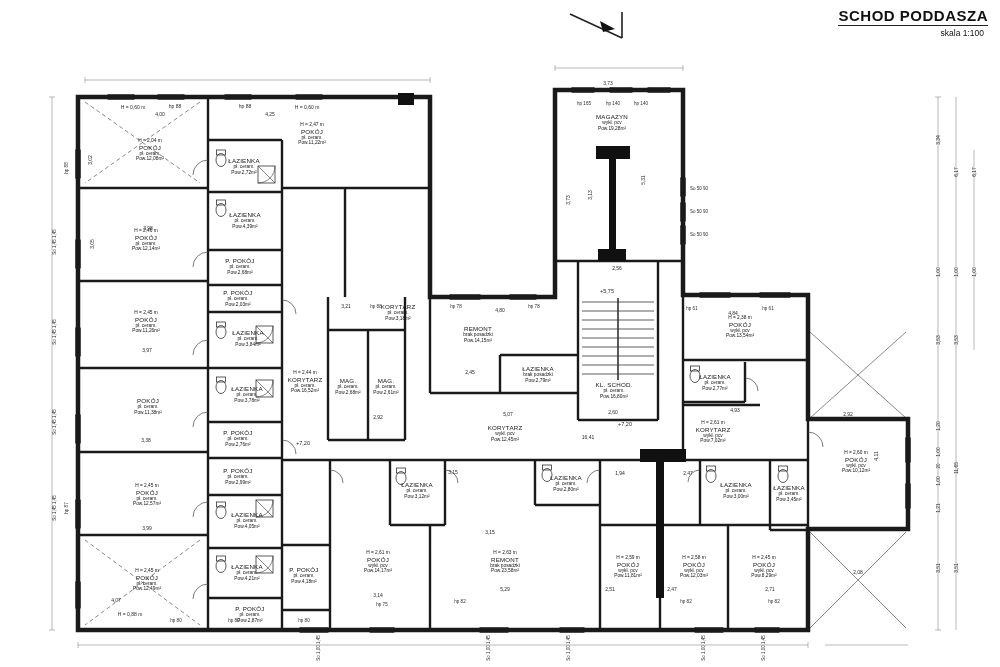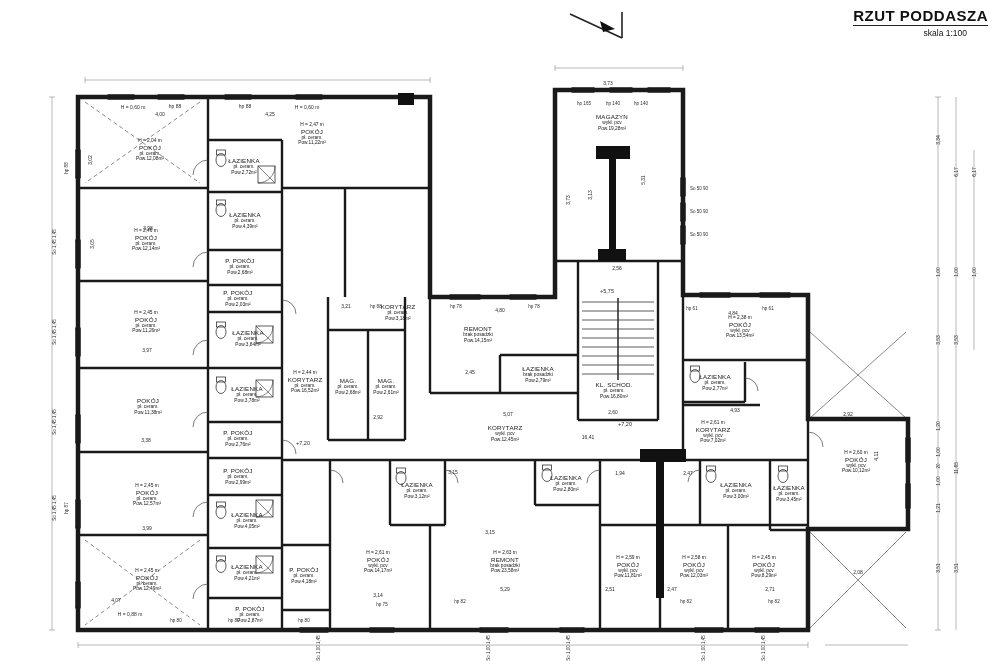--- a/index.html
+++ b/index.html
@@ -10,21 +10,21 @@
   .room-label{position:absolute;transform:translate(-50%,-50%);text-align:center;
               line-height:1.15;white-space:nowrap;color:#161616;}
   .room-label .hh{font-size:4.8px;display:block;}
   .room-label .nm{font-size:6.2px;display:block;letter-spacing:.2px;}
   .room-label .sub{font-size:4.8px;display:block;}
   .dim{position:absolute;font-size:5px;color:#2a2a2a;white-space:nowrap;
        transform:translate(-50%,-50%);}
   .title-block{position:absolute;top:7px;right:12px;text-align:right;}
   .title-main{display:inline-block;font-size:15px;font-weight:600;letter-spacing:.5px;
               border-bottom:1.6px solid #222;padding-bottom:1px;}
-  .title-scale{font-size:8.5px;margin-top:2px;margin-right:21px;}
+  .title-scale{font-size:8.5px;margin-top:2px;margin-right:4px;}
 </style>
 </head>
 <body>
 
 <div class="stage">
 
   <svg width="1000" height="667" viewBox="0 0 1000 667">
     <defs>
       <g id="wc">
         <ellipse cx="7" cy="10" rx="5" ry="6.5" fill="none" stroke="#333" stroke-width="0.8"></ellipse>
@@ -448,16 +448,16 @@
       <div class="dim" style="left: 938px; top: 481px; transform: translate(-50%, -50%) rotate(-90deg);">1,00</div>
       <div class="dim" style="left: 938px; top: 508px; transform: translate(-50%, -50%) rotate(-90deg);">1,21</div>
       <div class="dim" style="left: 956px; top: 468px; transform: translate(-50%, -50%) rotate(-90deg);">11,65</div>
       <div class="dim" style="left: 938px; top: 568px; transform: translate(-50%, -50%) rotate(-90deg);">3,51</div>
       <div class="dim" style="left: 956px; top: 568px; transform: translate(-50%, -50%) rotate(-90deg);">3,51</div>
       <div class="dim" style="left: 66px; top: 168px; font-size: 4.5px; transform: translate(-50%, -50%) rotate(-90deg);">hp 88</div>
       <div class="dim" style="left: 66px; top: 508px; font-size: 4.5px; transform: translate(-50%, -50%) rotate(-90deg);">hp 87</div>
     </div>
 
   <div class="title-block">
-    <div class="title-main">RZUT PODDASZA</div>
+    <div class="title-main">SCHOD PODDASZA</div>
     <div class="title-scale">skala 1:100</div>
   </div>
 </div>
 
 </body></html>

